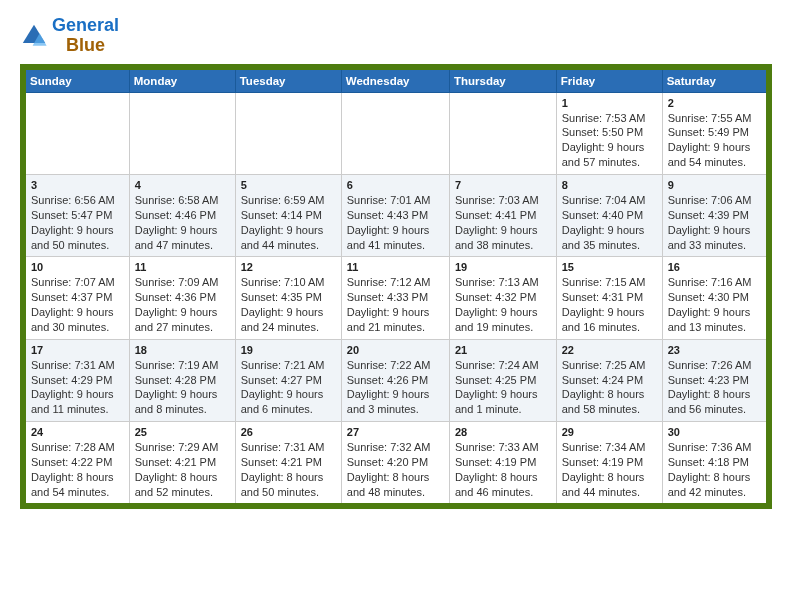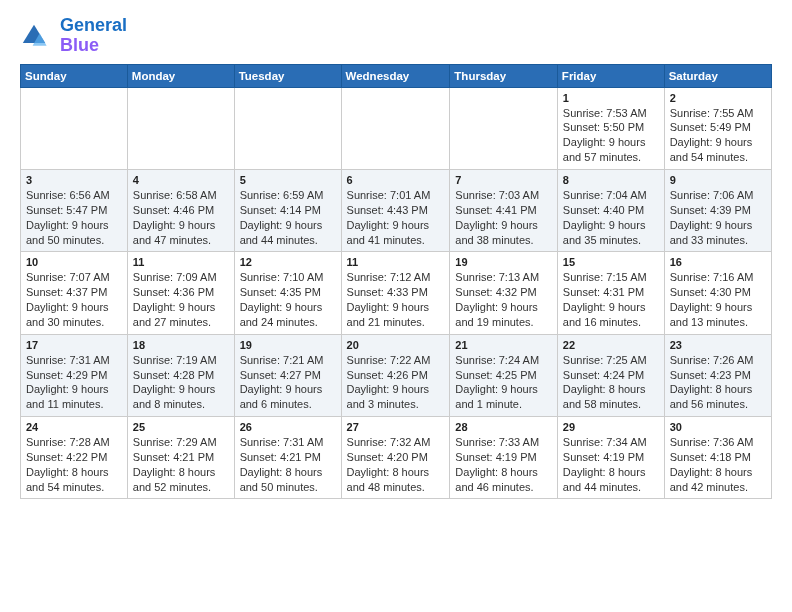--- a/index.html
+++ b/index.html
@@ -17,21 +17,22 @@
     }
     .header-area {
       display: flex;
       justify-content: space-between;
       align-items: flex-start;
       margin-bottom: 8px;
     }
     .logo {
       display: flex;
       align-items: center;
-      gap: 12px;
+      gap: 4px;
+      text-align: center;
     }
     .logo-text {
       font-size: 18px;
       font-weight: bold;
       color: #222;
       line-height: 1.1;
     }
     .logo-text span {
       color: #1a6fc4;
     }
@@ -49,21 +50,21 @@
       line-height: 1.1;
     }
     .location-title {
       font-size: 13px;
       color: #444;
       margin-top: 2px;
     }
     .calendar {
       width: 100%;
       border-collapse: collapse;
-      border: 1px solid #4d7c0f;
+      border: 6px solid #4d7c0f;
     }
     .calendar th {
       background-color: #2a6db5;
       color: #fff;
       font-size: 11.5px;
       font-weight: bold;
       padding: 5px 4px;
       text-align: left;
       border: 1px solid #1a5a9a;
     }
@@ -105,21 +106,21 @@
 
 <div class="page">
   <div class="header-area">
     <div class="logo">
       <svg class="logo-icon" viewBox="0 0 40 40">
         <polygon points="20,4 36,30 4,30" fill="#2a6db5"></polygon>
         <polygon points="28,16 38,34 18,34" fill="#5aaff0" opacity="0.7"></polygon>
       </svg>
       <div class="logo-text">
         <div><span>General</span></div>
-        <div><span style="color:#8b5cf6">Blue</span></div>
+        <div><span style="color:#a16207">Blue</span></div>
       </div>
     </div>
     <div class="title-area">
       <div class="month-title"></div>
       <div class="location-title"></div>
     </div>
   </div>
 
   <table class="calendar">
     <thead>

